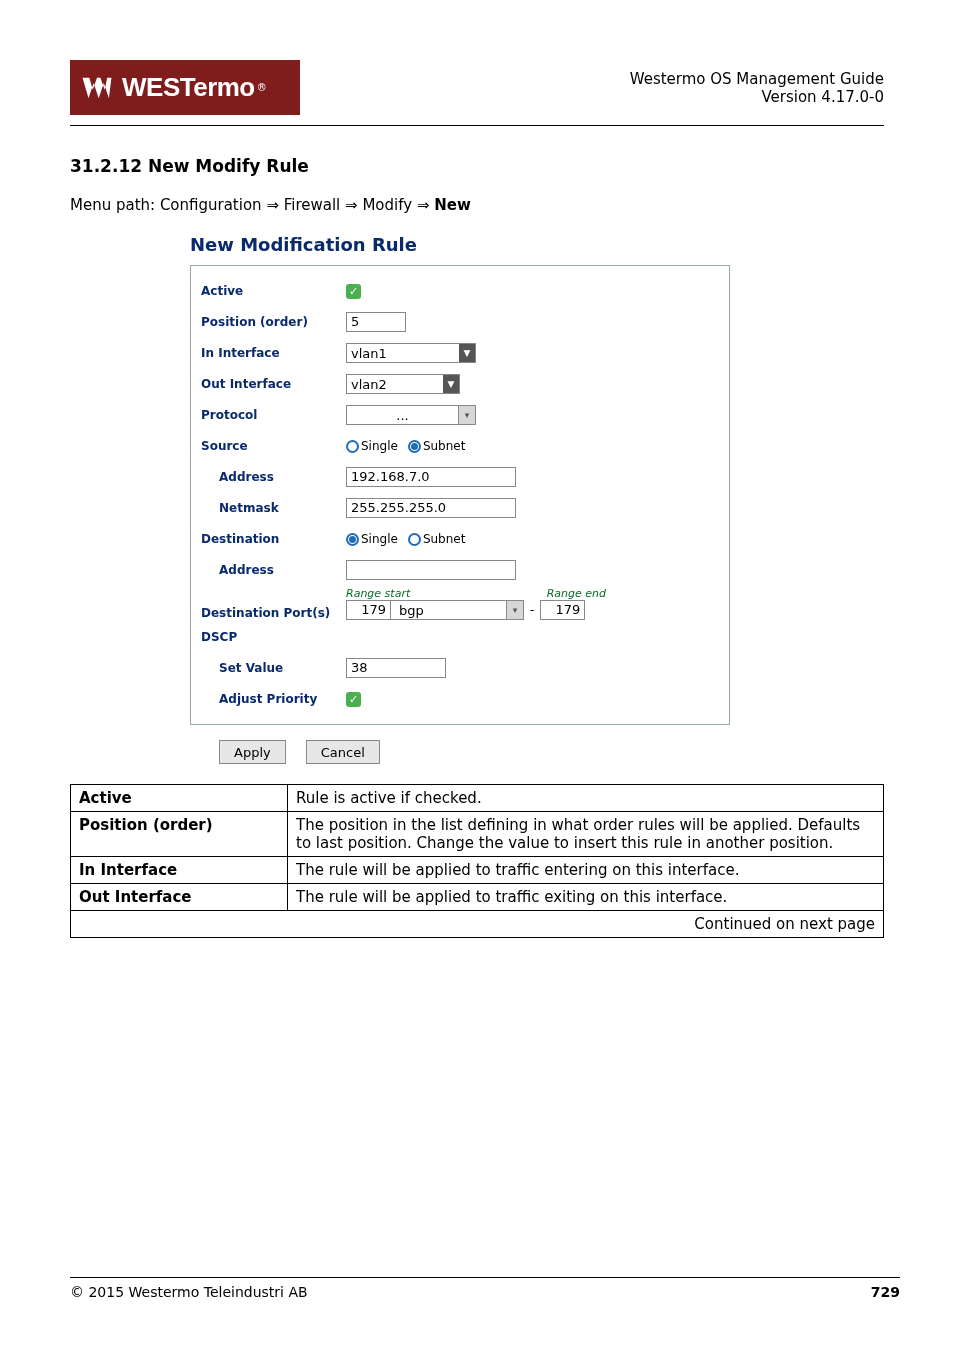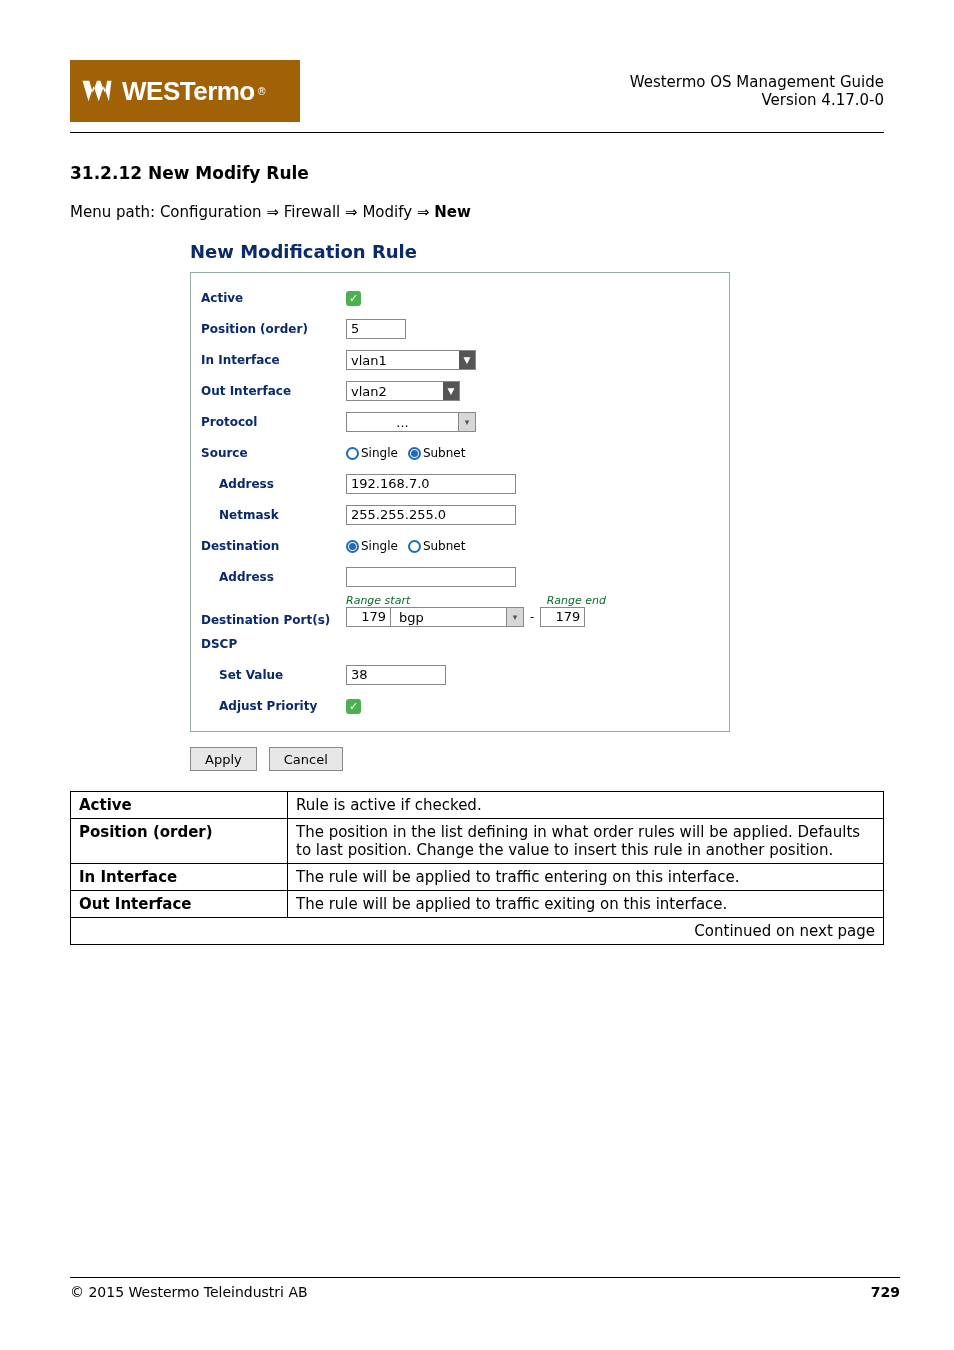--- a/index.html
+++ b/index.html
@@ -18,23 +18,23 @@
     position: relative;
   }
   
   .header-row {
     display: flex;
     justify-content: space-between;
     align-items: center;
     margin-bottom: 10px;
   }
   .logo-box {
-    background: #a16207;
+    background: #7f1d1d;
     width: 230px;
-    height: 62px;
+    height: 55px;
     display: flex;
     align-items: center;
     padding-left: 10px;
     box-sizing: border-box;
   }
   .logo-w {
     width: 34px;
     height: 34px;
     margin-right: 8px;
   }
@@ -191,21 +191,22 @@
     width: 260px;
   }
   .port-bot {
     display: flex;
     align-items: center;
     width: 260px;
   }
   .btn-bar {
     margin-top: 15px;
     display: flex;
-    gap: 12px;
+    gap: 20px;
+    margin-left: 29px;
   }
   .faux-btn {
     border: 1px solid #888;
     background: #e7e7e7;
     height: 22px;
     padding: 0 14px;
     font-size: 13px;
     display: inline-flex;
     align-items: center;
   }

